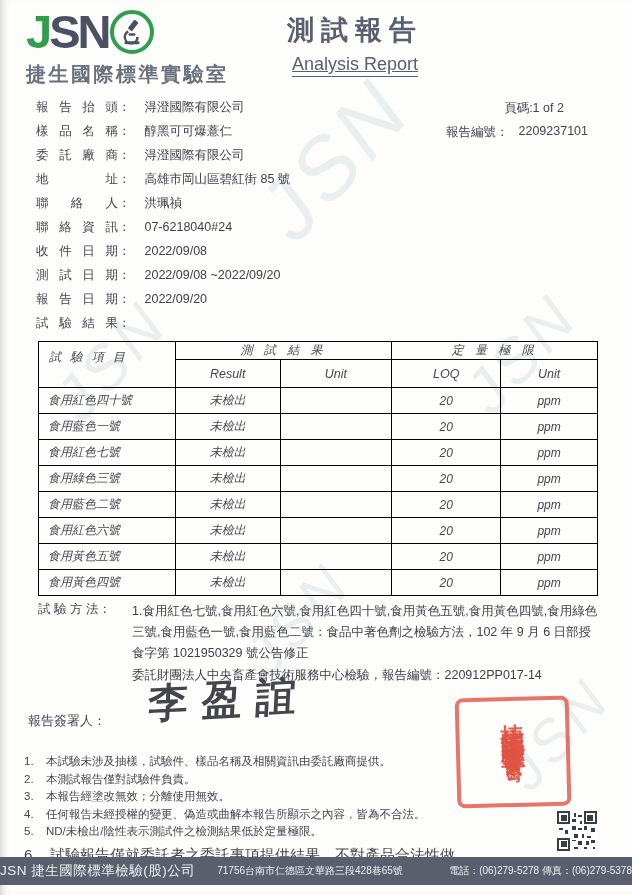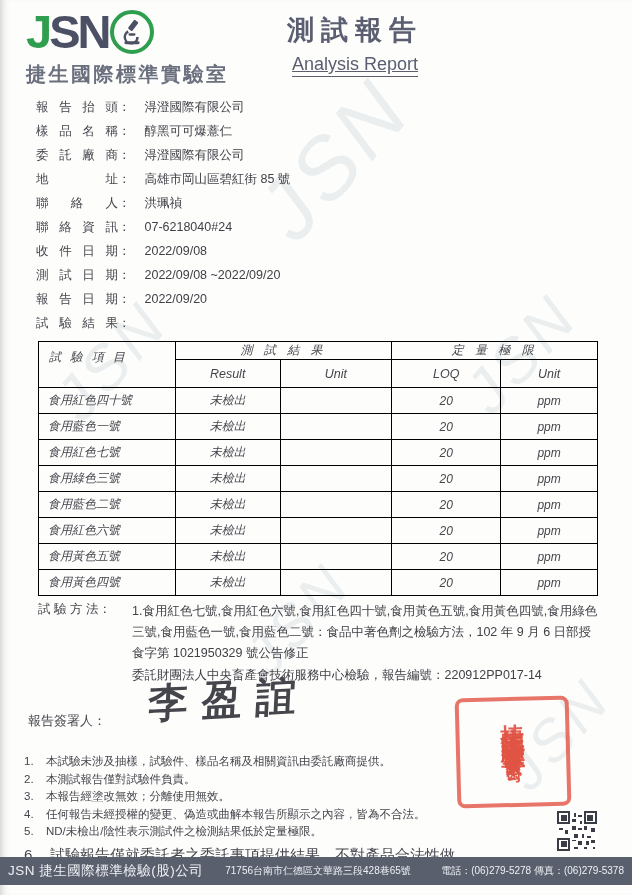--- a/index.html
+++ b/index.html
@@ -83,21 +83,21 @@
     background:rgba(255,255,255,0);
   }
   .stamp div { text-align:center; }
   .stamp .big-col { font-size:24px; letter-spacing:5px; padding:0 1px; }
   .stamp .small-col { font-size:16px; letter-spacing:3px; padding:0 2px; }
   
   .qr { position:absolute; top:811px; left:557px; z-index:1; }
   
   .footer {
     position:absolute; top:857px; left:0; width:632px; height:28px; z-index:3;
-    background:#5a5f6e; color:#eef0f3; display:flex; align-items:center; padding:0 8px;
+    background:#5a5f6e; color:#eef0f3; display:flex; align-items:center; padding:0 0;
   }
   .footer-company { font-size:13.5px; letter-spacing:0.5px; }
   .footer-address { font-size:10px; margin-left:22px; }
   .footer-phone { font-size:10px; margin-left:auto; }
 </style>
 </head>
 <body>
 
 <div class="page">
 
@@ -122,20 +122,27 @@
       </div>
     </div>
     <div class="logo-sub">捷生國際標準實驗室</div>
   </div>
 
   <div class="title-block">
     <div class="title-zh">測試報告</div>
     <div class="title-en">Analysis Report</div>
   </div>
 
+  <div class="meta">
+    <div class="meta-page">頁碼:1 of 2</div>
+    <div class="meta-report">
+      <span>報告編號：</span>
+      <span>2209237101</span>
+    </div>
+  </div>
 
   <div class="info">
     <div class="info-row">
       <span class="info-label">報告抬頭</span>
         <span class="info-colon">：</span>
         <span class="info-value">淂澄國際有限公司</span>
     </div>
     <div class="info-row">
       <span class="info-label">樣品名稱</span>
         <span class="info-colon">：</span>

